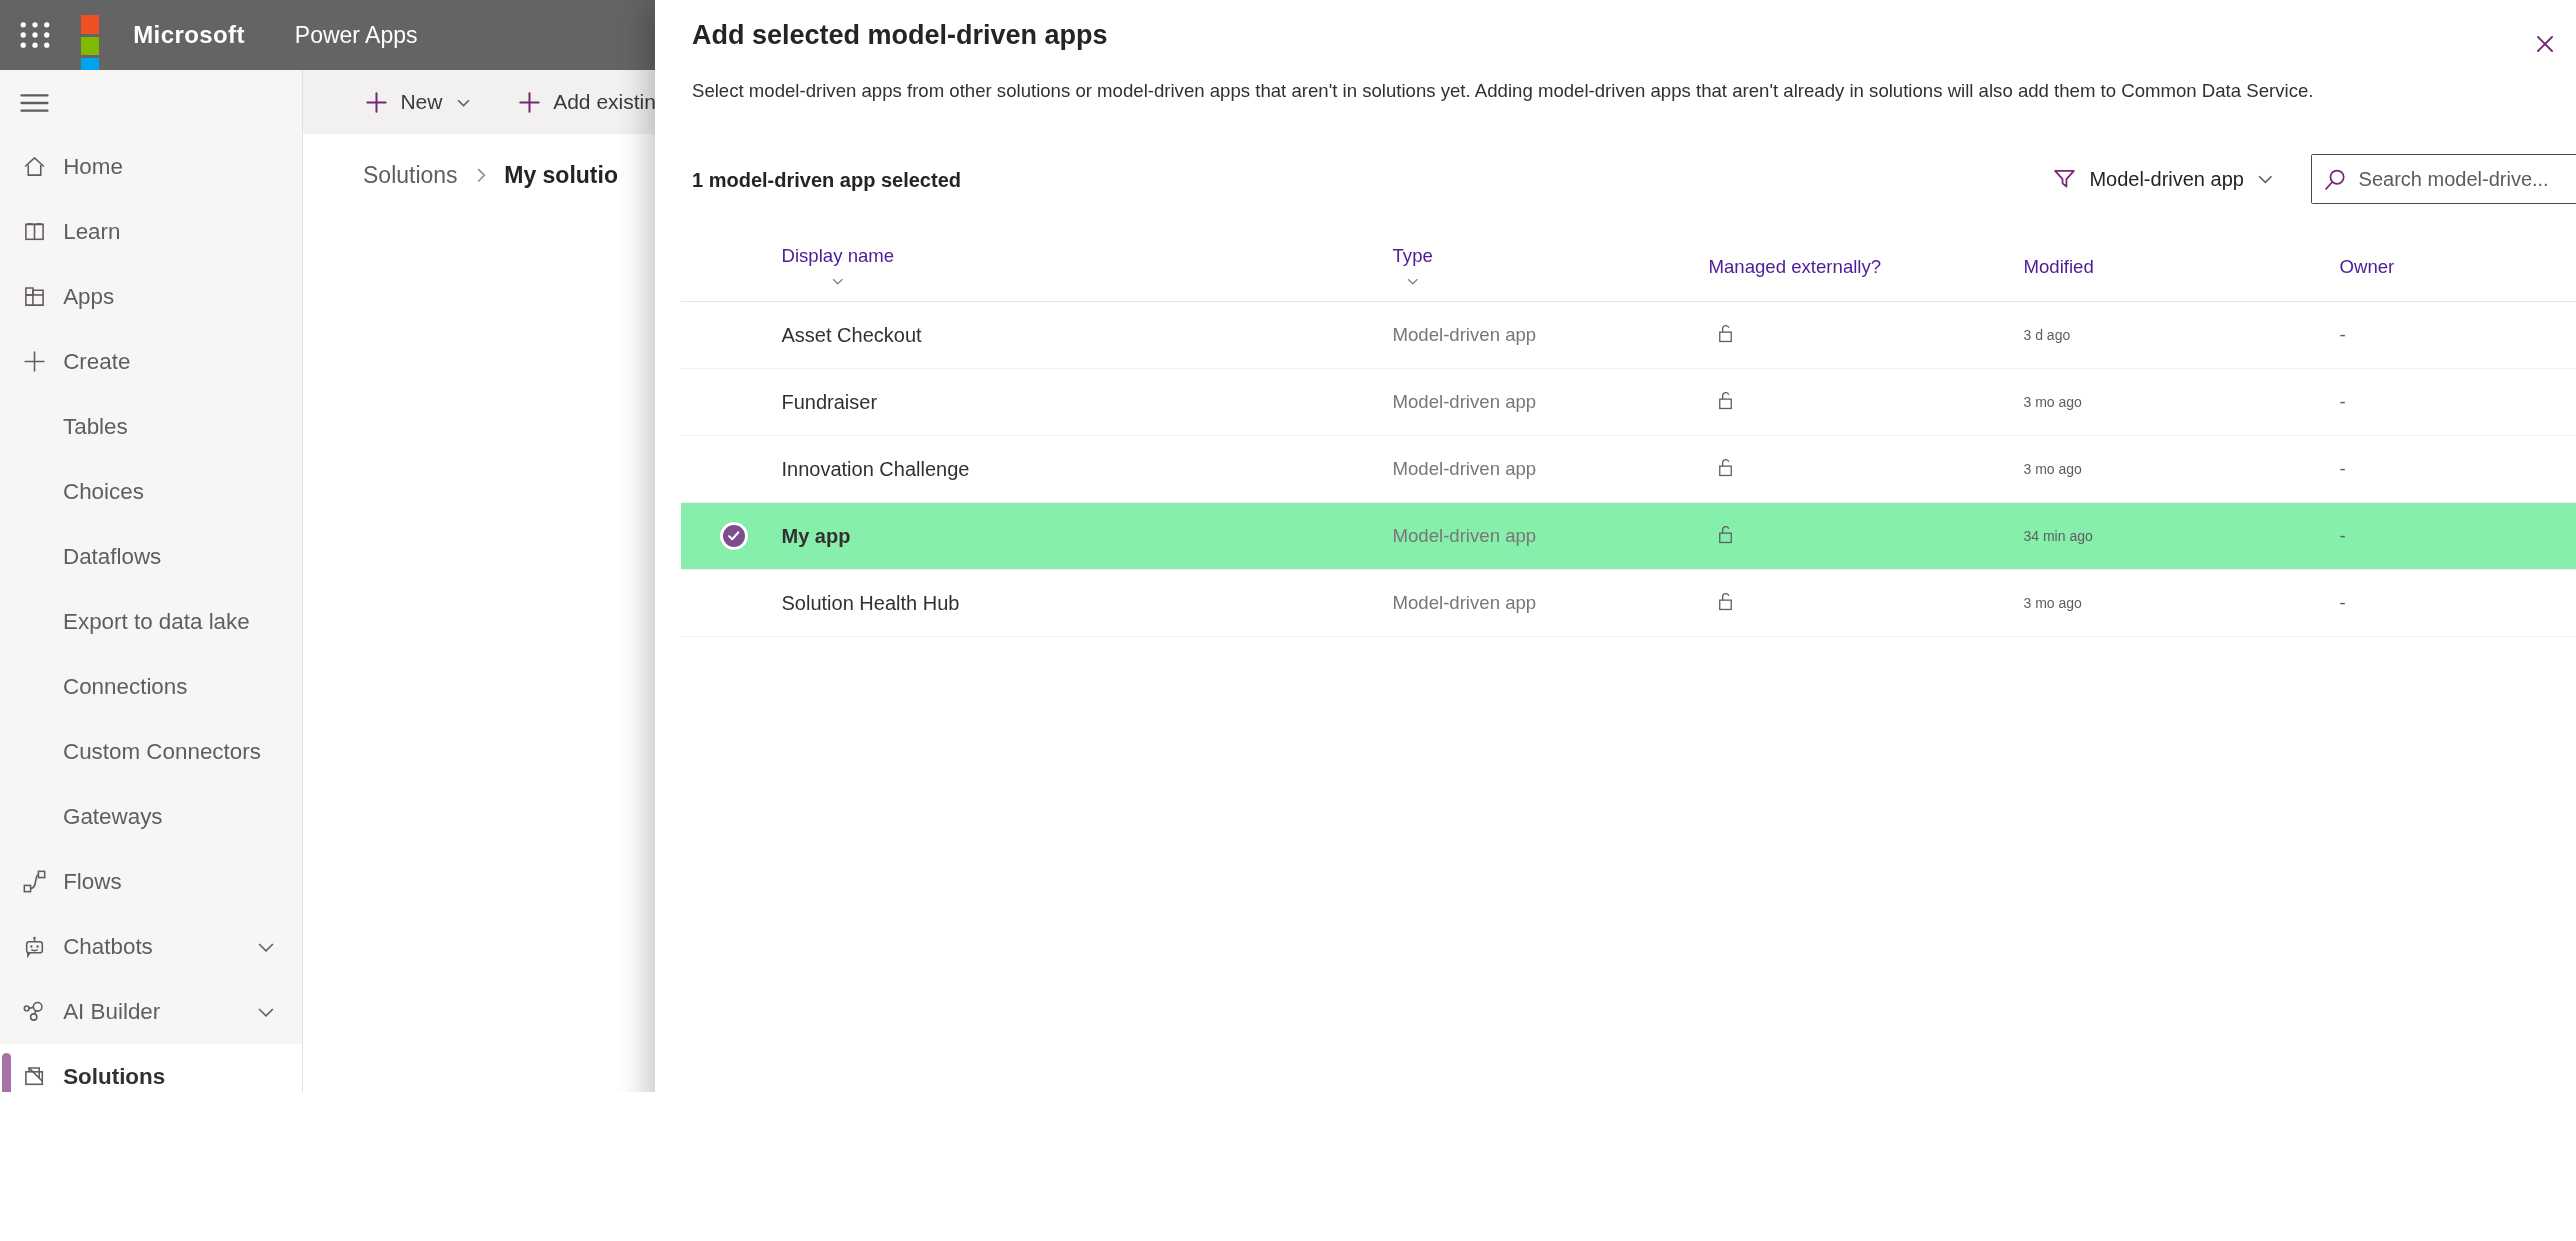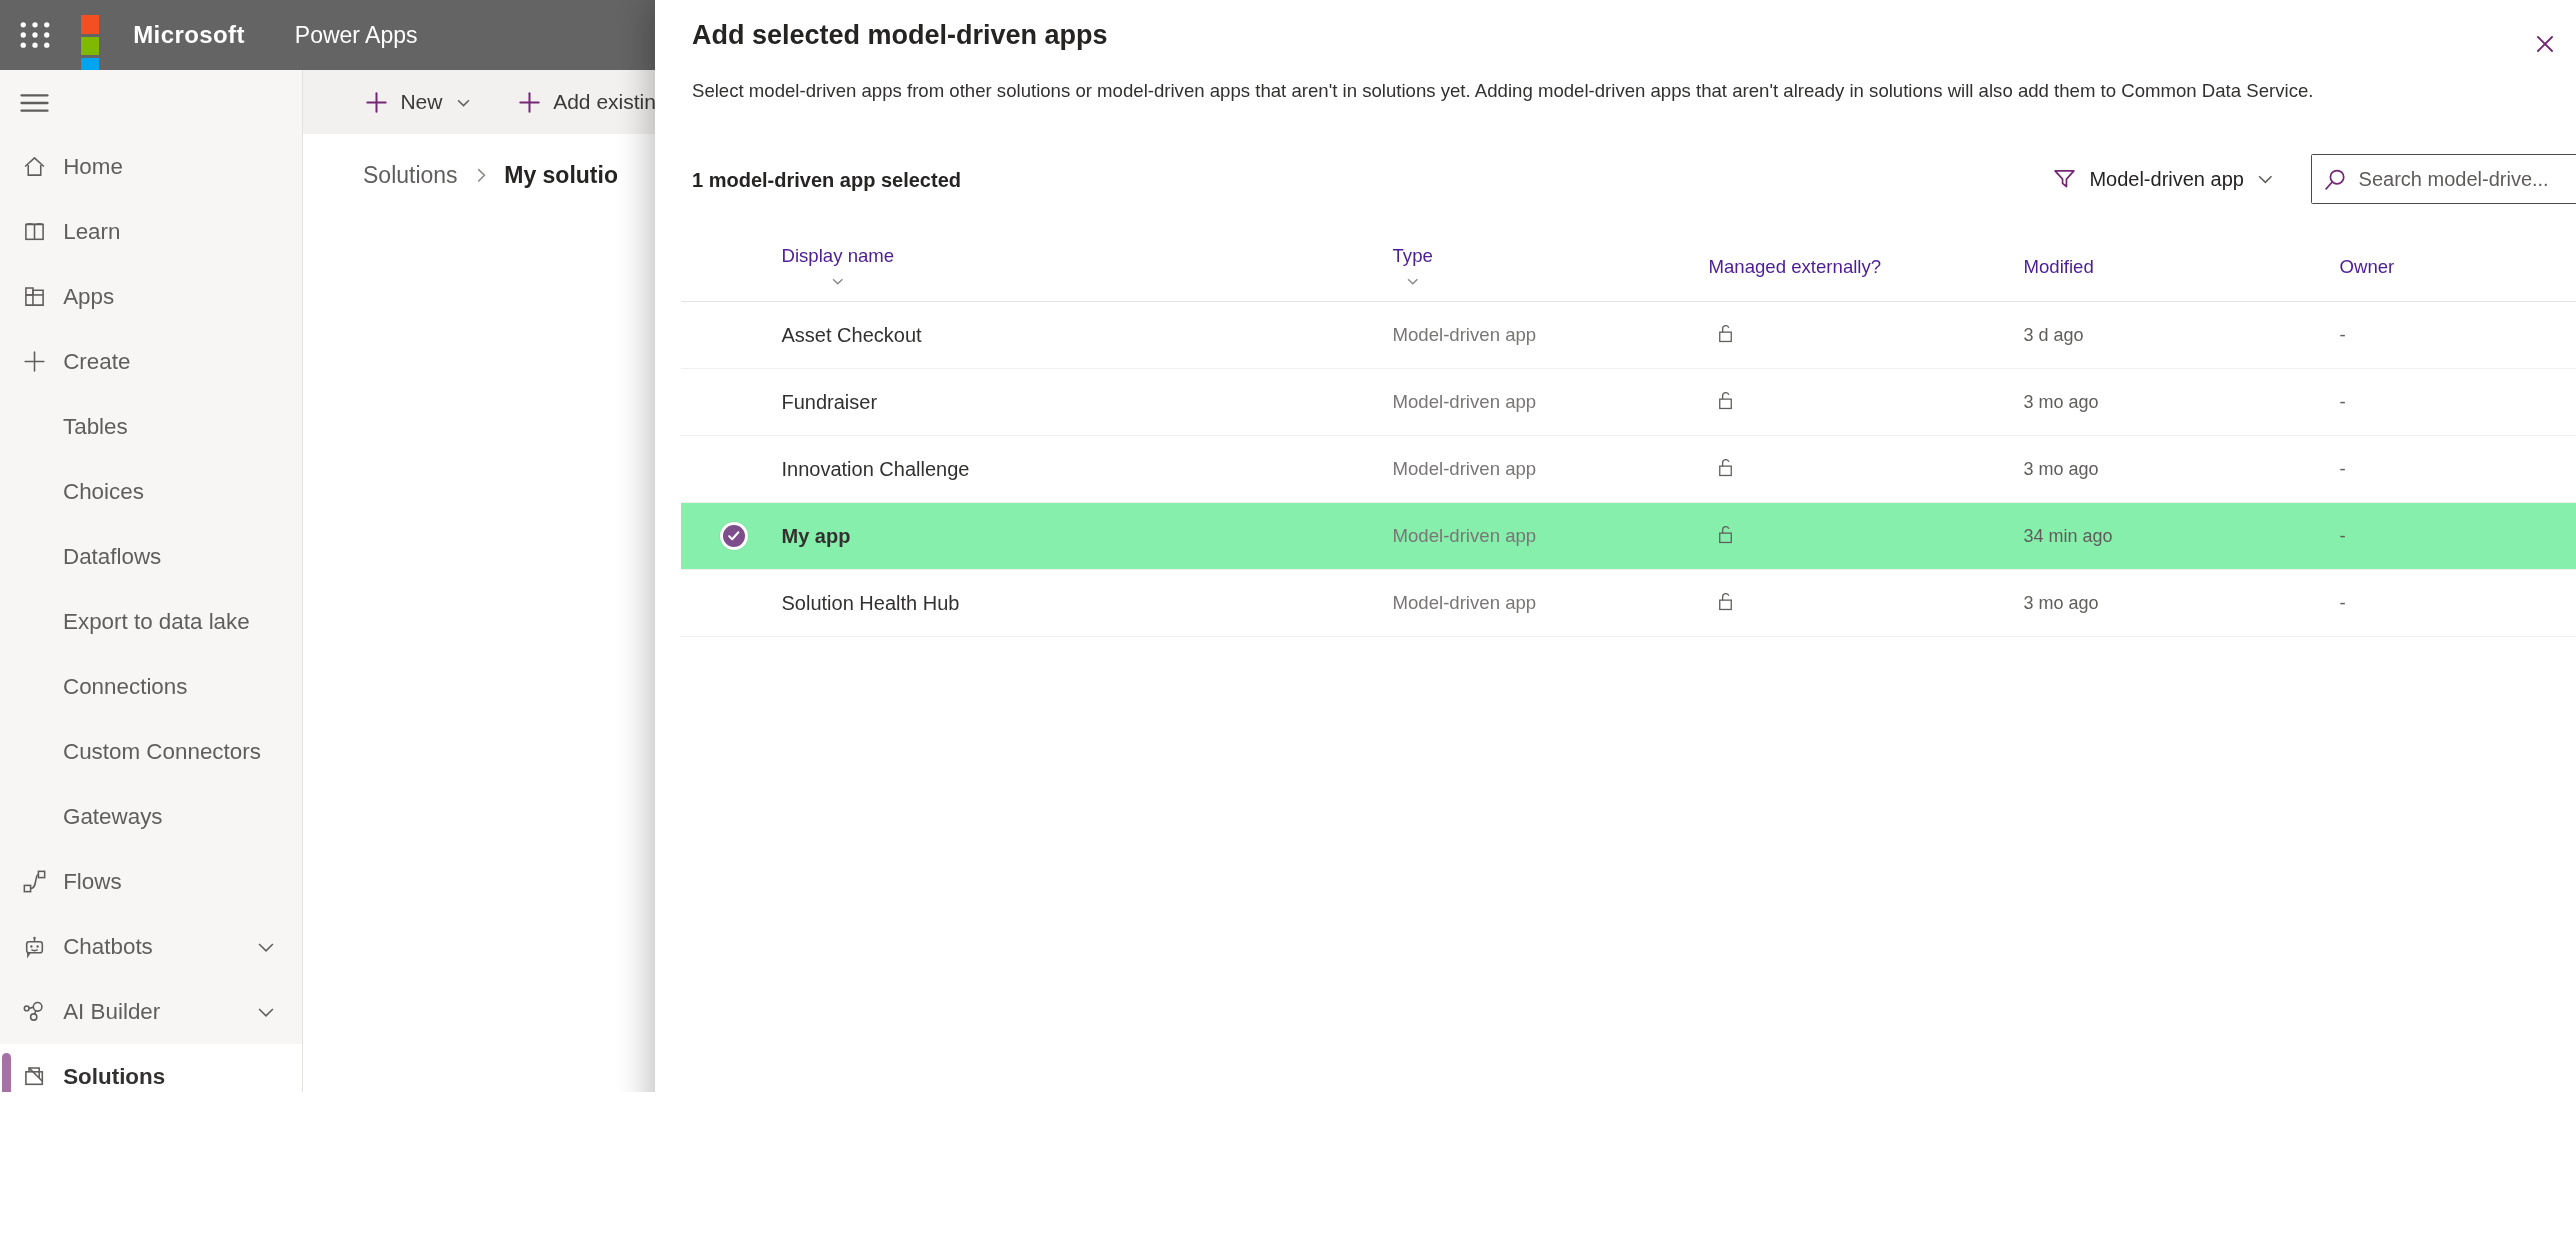--- a/index.html
+++ b/index.html
@@ -79,21 +79,21 @@
   .grid-head { position:relative; height:70px; border-bottom:0.8px solid #e5e3e1; }
   .col-h { position:absolute; top:50%; transform:translateY(-50%); display:flex;
            align-items:center; gap:7px; font-size:18.6px; color:#4c1d95; white-space:nowrap;flex-direction:column; }
   .sort-chev { width:15.5px; height:15.5px; color:#8a8886; }
   .grid-row { position:relative; height:67px; border-bottom:0.8px solid #f1f0ef; cursor:pointer; }
   .grid-row.selected { background:#86efac; }
   .cell { position:absolute; top:50%; transform:translateY(-50%); white-space:nowrap; }
   .cell.name { font-size:20px; color:#323130; }
   .grid-row.selected .cell.name { font-weight:700; }
   .cell.type { font-size:18.6px; color:#797775; }
-  .cell.modified { font-size:18px; color:#605e5c; }
+  .cell.modified { font-size:14px; color:#605e5c; }
   .cell.owner { font-size:18.6px; color:#605e5c; }
   .lock-ico { width:25px; height:28px; color:#605e5c; }
   .check-circle { position:absolute; left:39px; top:50%; transform:translateY(-50%);
                   width:28px; height:28px; border-radius:50%; background:#7e4d8c;
                   border:3.1px solid #fff; box-shadow:0 0 0 0.8px rgba(0,0,0,.06);
                   display:flex; align-items:center; justify-content:center; }
   .check-circle svg { width:15.5px; height:15.5px; color:#fff; }
 
   
   .panel-footer-line { position:absolute; left:0; right:0; top:1158px; border-top:1.5px solid #e8e6e4; }

